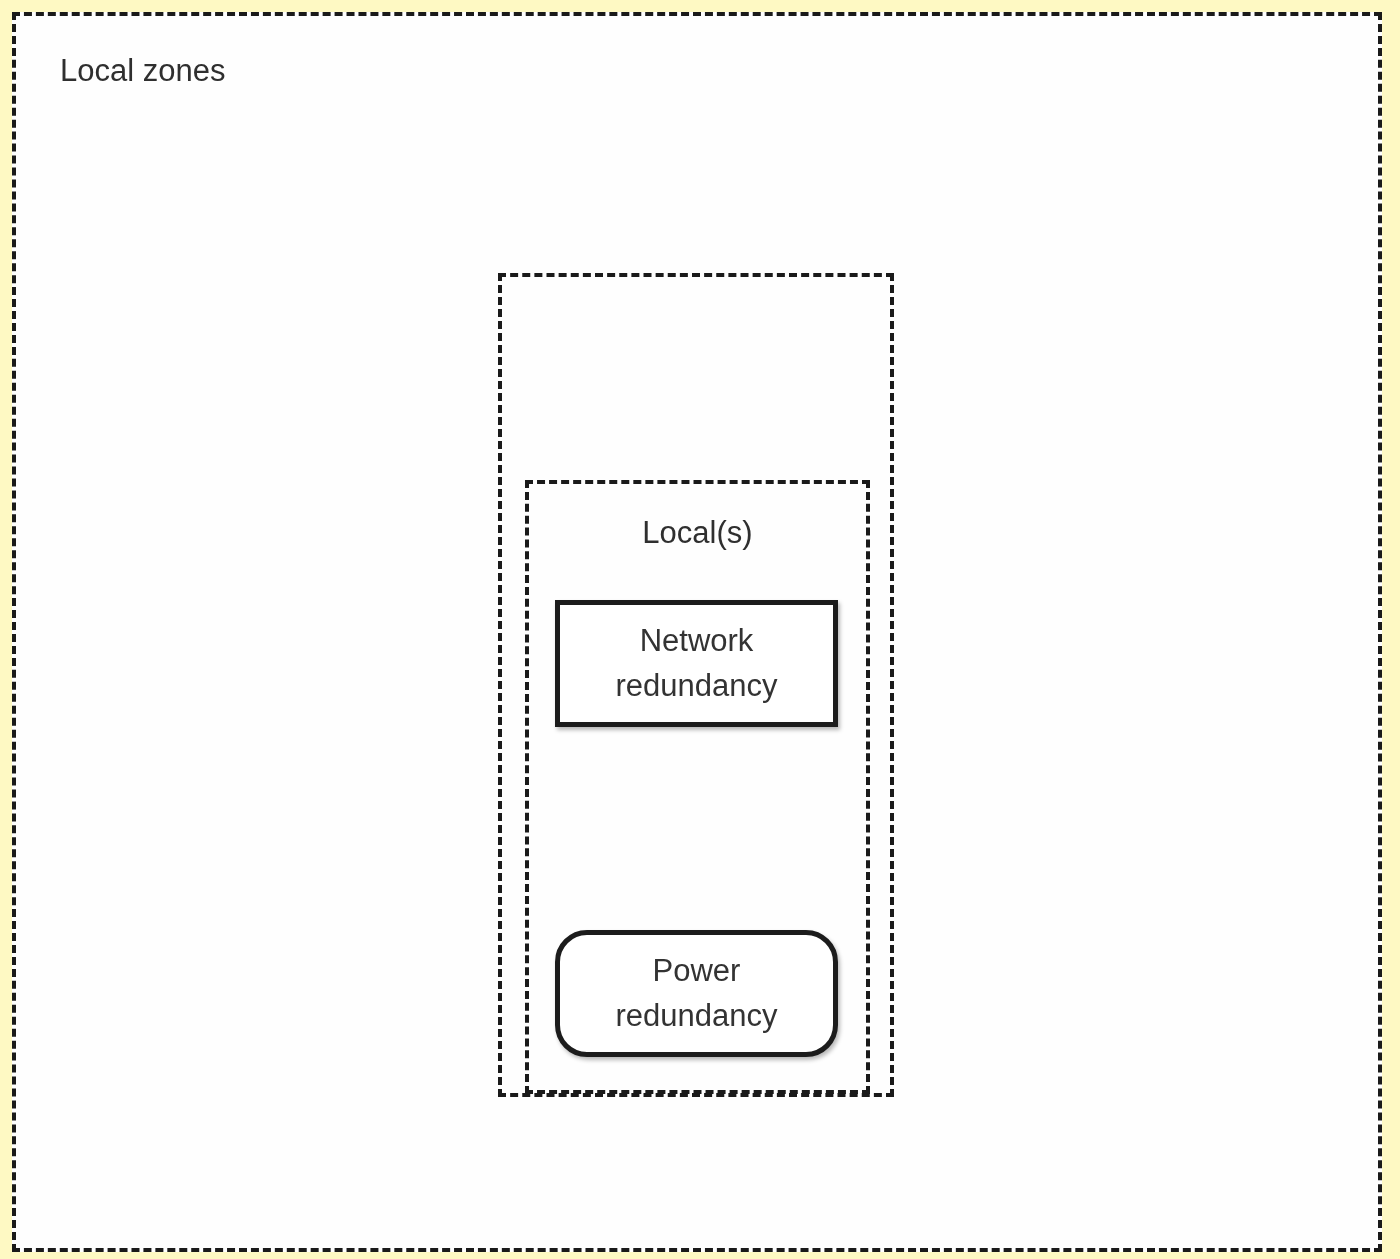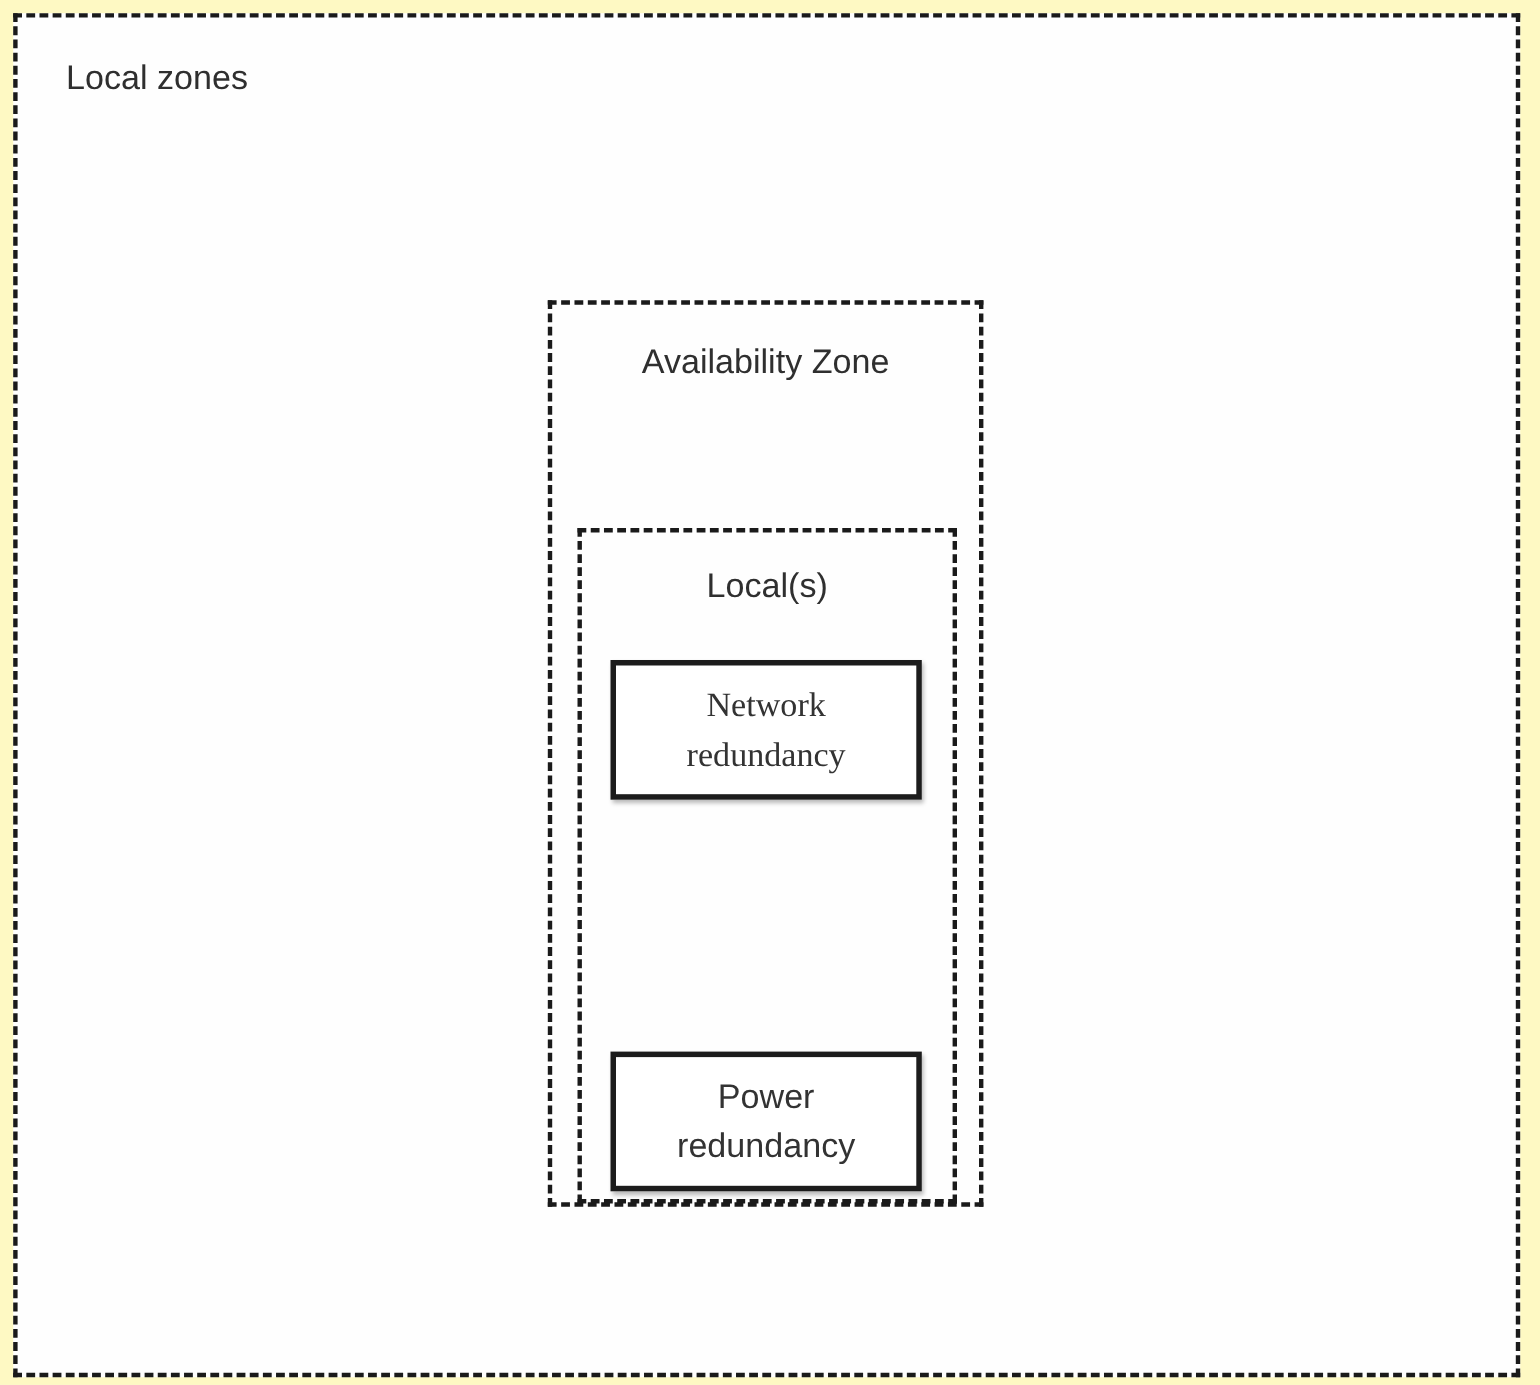--- a/index.html
+++ b/index.html
@@ -91,34 +91,33 @@
     justify-content: center;
   }
   .solid-box .box-text {
     display: block;
     max-width: 235px;
     text-align: center;
     font-size: 31px;
     line-height: 1.45;
     color: #333333;
   }
-  .box-network { top: 116px; font-family: Liberation Serif, serif; }
+  .box-network { top: 116px; }
   .box-cooling { top: 293px; }
-  .box-power   { top: 472px; }
+  .box-power   { top: 446px; border-radius: 32px; }
 </style>
 </head>
 <body>
 
 <div class="canvas">
 
   <div class="outer-box">
     <div class="zone-label outer-label">Local zones</div>
 
     <div class="az-box">
-      <div class="zone-label az-label">Availability Zone</div>
 
       <div class="rack-box">
         <div class="zone-label rack-label">Local(s)</div>
 
         <div class="solid-box box-network">
           <span class="box-text">Network redundancy</span>
         </div>
 
 
         <div class="solid-box box-power">

